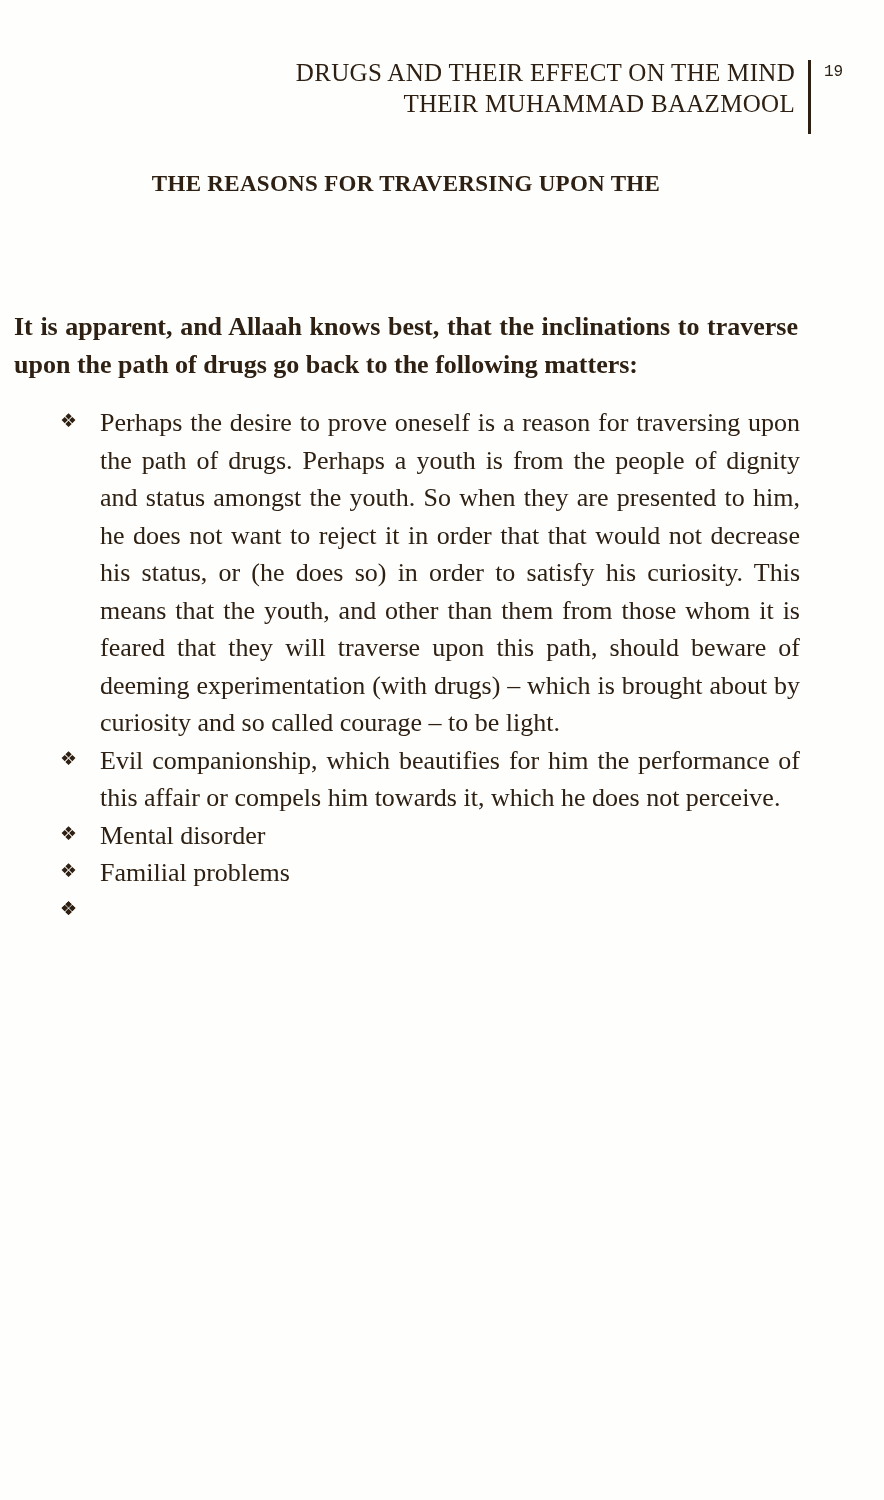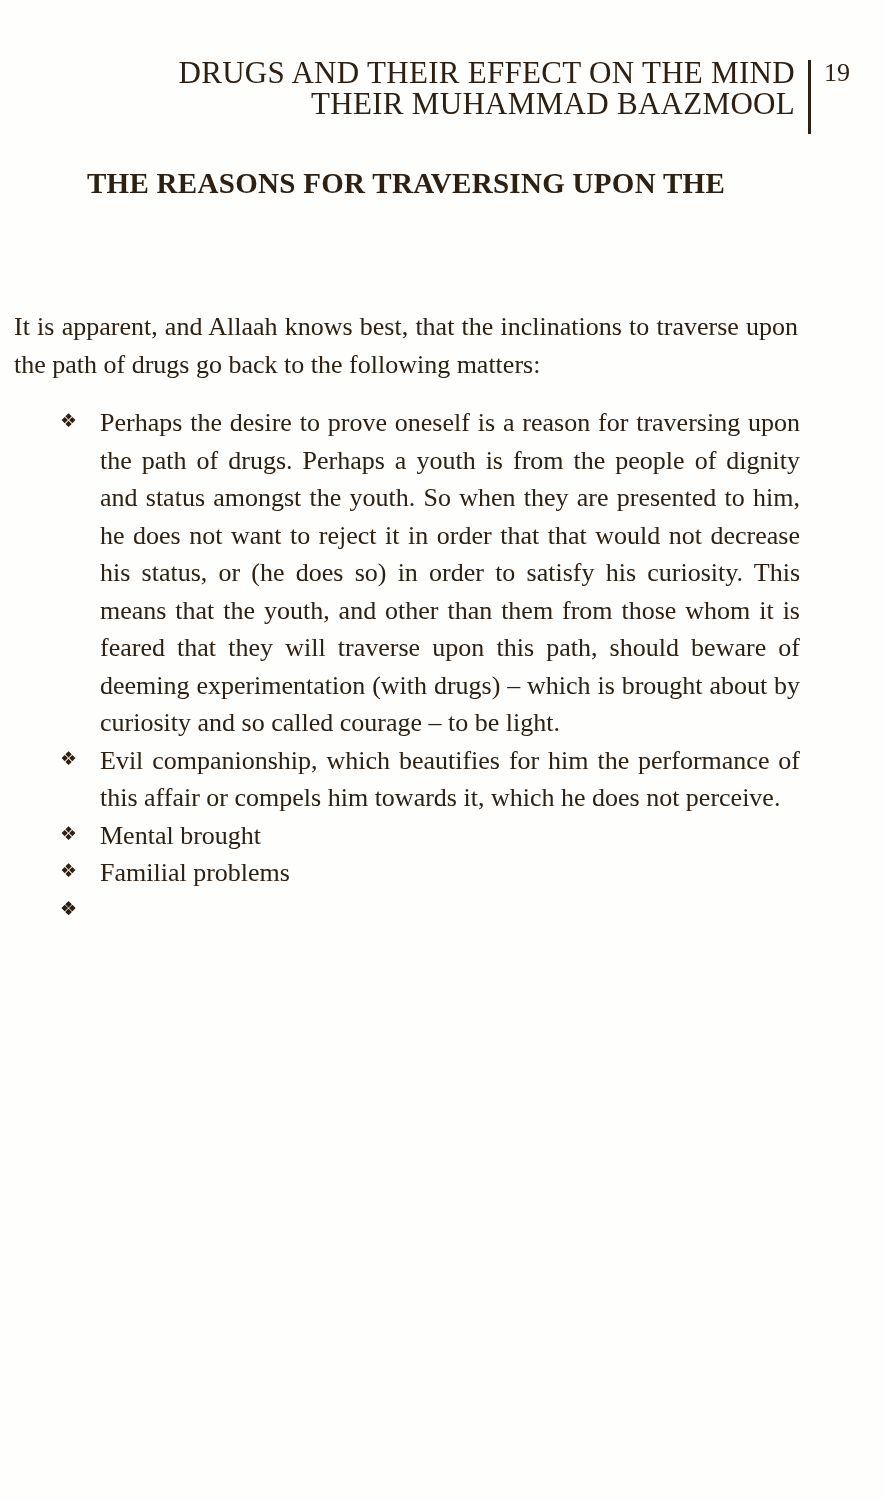--- a/index.html
+++ b/index.html
@@ -19,41 +19,42 @@
     background:var(--paper);
     overflow:hidden;
   }
   
   .running-head{
     position:absolute;top:57px;left:0;width:850px;
     display:flex;justify-content:flex-end;align-items:flex-start;gap:13px;
   }
   .head-titles{
     text-align:right;
-    font-size:31px;line-height:31px;letter-spacing:0.3px;
+    font-size:25px;line-height:31px;letter-spacing:0.3px;
     font-variant:normal;
   }
   .head-rule{
     width:3px;height:74px;margin-top:3px;
     background:var(--ink);
   }
   .page-num{
-    font-size:26px;line-height:31px;min-width:26px;
+    font-size:16px;line-height:31px;min-width:26px;font-family:Liberation Mono, monospace;
   }
   
   .chapter-title{
     position:absolute;top:156px;left:14px;width:784px;
     text-align:center;
-    font-size:29px;line-height:55px;font-weight:700;letter-spacing:0.3px;
+    font-size:23px;line-height:55px;font-weight:700;letter-spacing:0.3px;
   }
   
   .intro{
     position:absolute;top:308px;left:14px;width:784px;
     font-size:26px;line-height:37.5px;
     text-align:justify;
+    font-weight:bold;
   }
   
   .reasons-list{
     position:absolute;top:404px;left:14px;width:786px;
     list-style:none;
   }
   .reasons-list li{
     position:relative;
     padding-left:86px;
     font-size:26px;line-height:37.5px;
@@ -89,21 +90,21 @@
     <li>
       <span class="bullet">❖</span>
       <span>Perhaps the desire to prove oneself is a reason for traversing upon the path of drugs. Perhaps a youth is from the people of dignity and status amongst the youth. So when they are presented to him, he does not want to reject it in order that that would not decrease his status, or (he does so) in order to satisfy his curiosity. This means that the youth, and other than them from those whom it is feared that they will traverse upon this path, should beware of deeming experimentation (with drugs) – which is brought about by curiosity and so called courage – to be light.</span>
     </li>
     <li>
       <span class="bullet">❖</span>
       <span>Evil companionship, which beautifies for him the performance of this affair or compels him towards it, which he does not perceive.</span>
     </li>
     <li>
       <span class="bullet">❖</span>
-      <span>Mental brought</span>
+      <span>Mental disorder</span>
     </li>
     <li>
       <span class="bullet">❖</span>
       <span>Familial problems</span>
     </li>
     <li>
       <span class="bullet">❖</span>
     </li>
     <li>
       <span class="bullet">❖</span>

